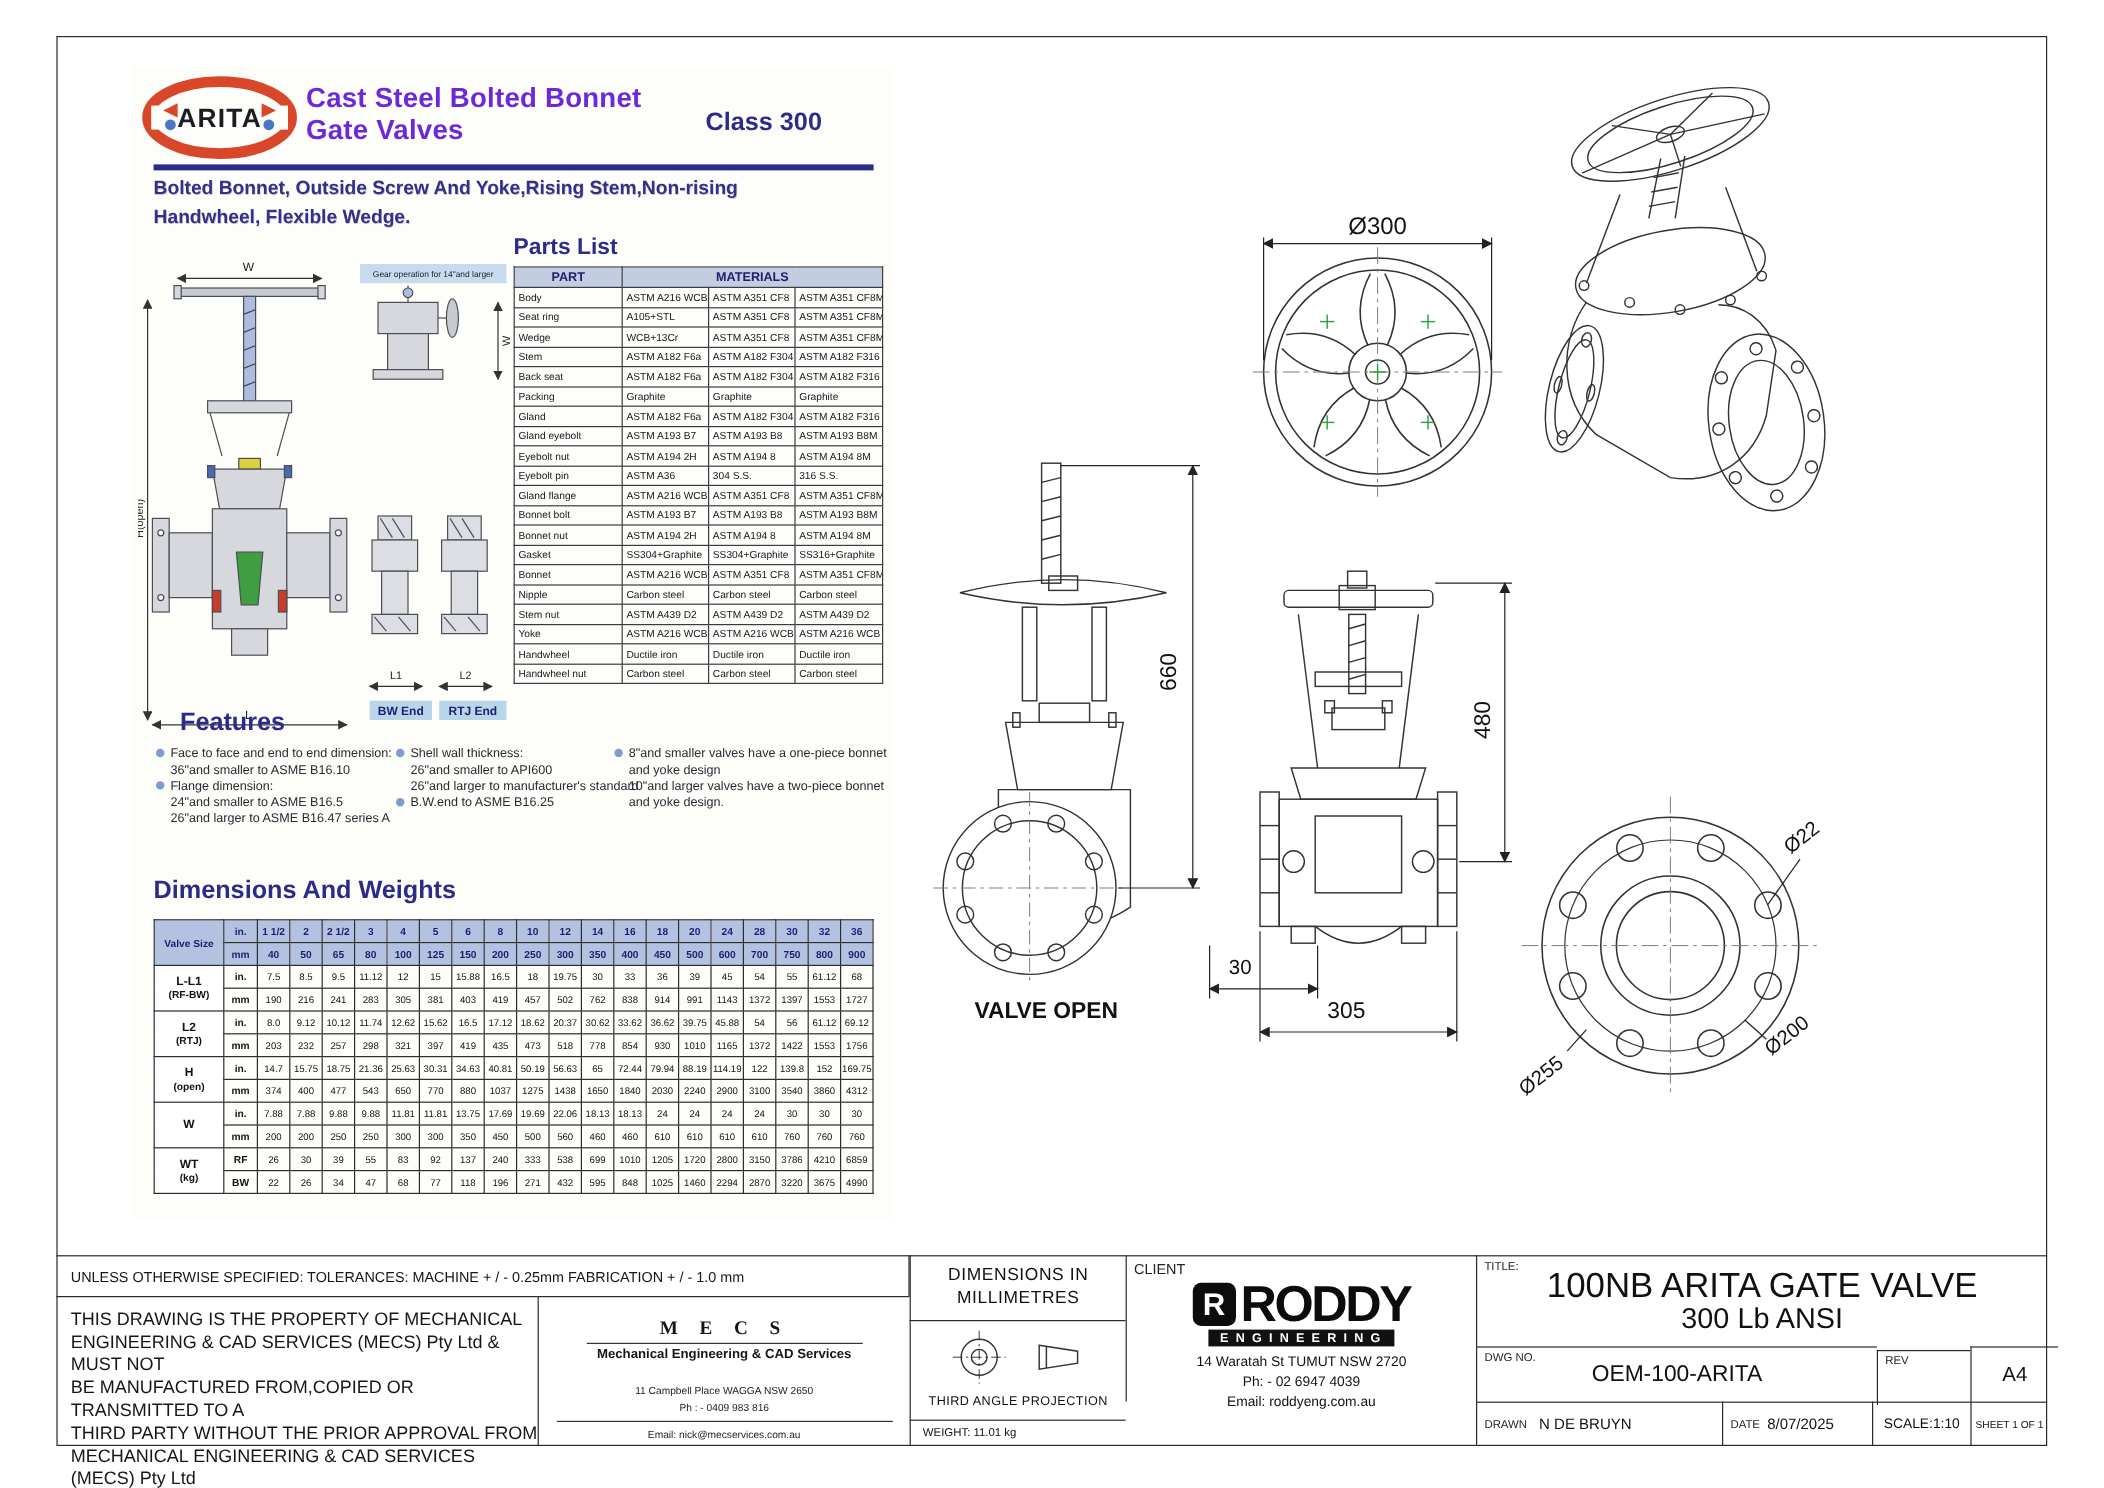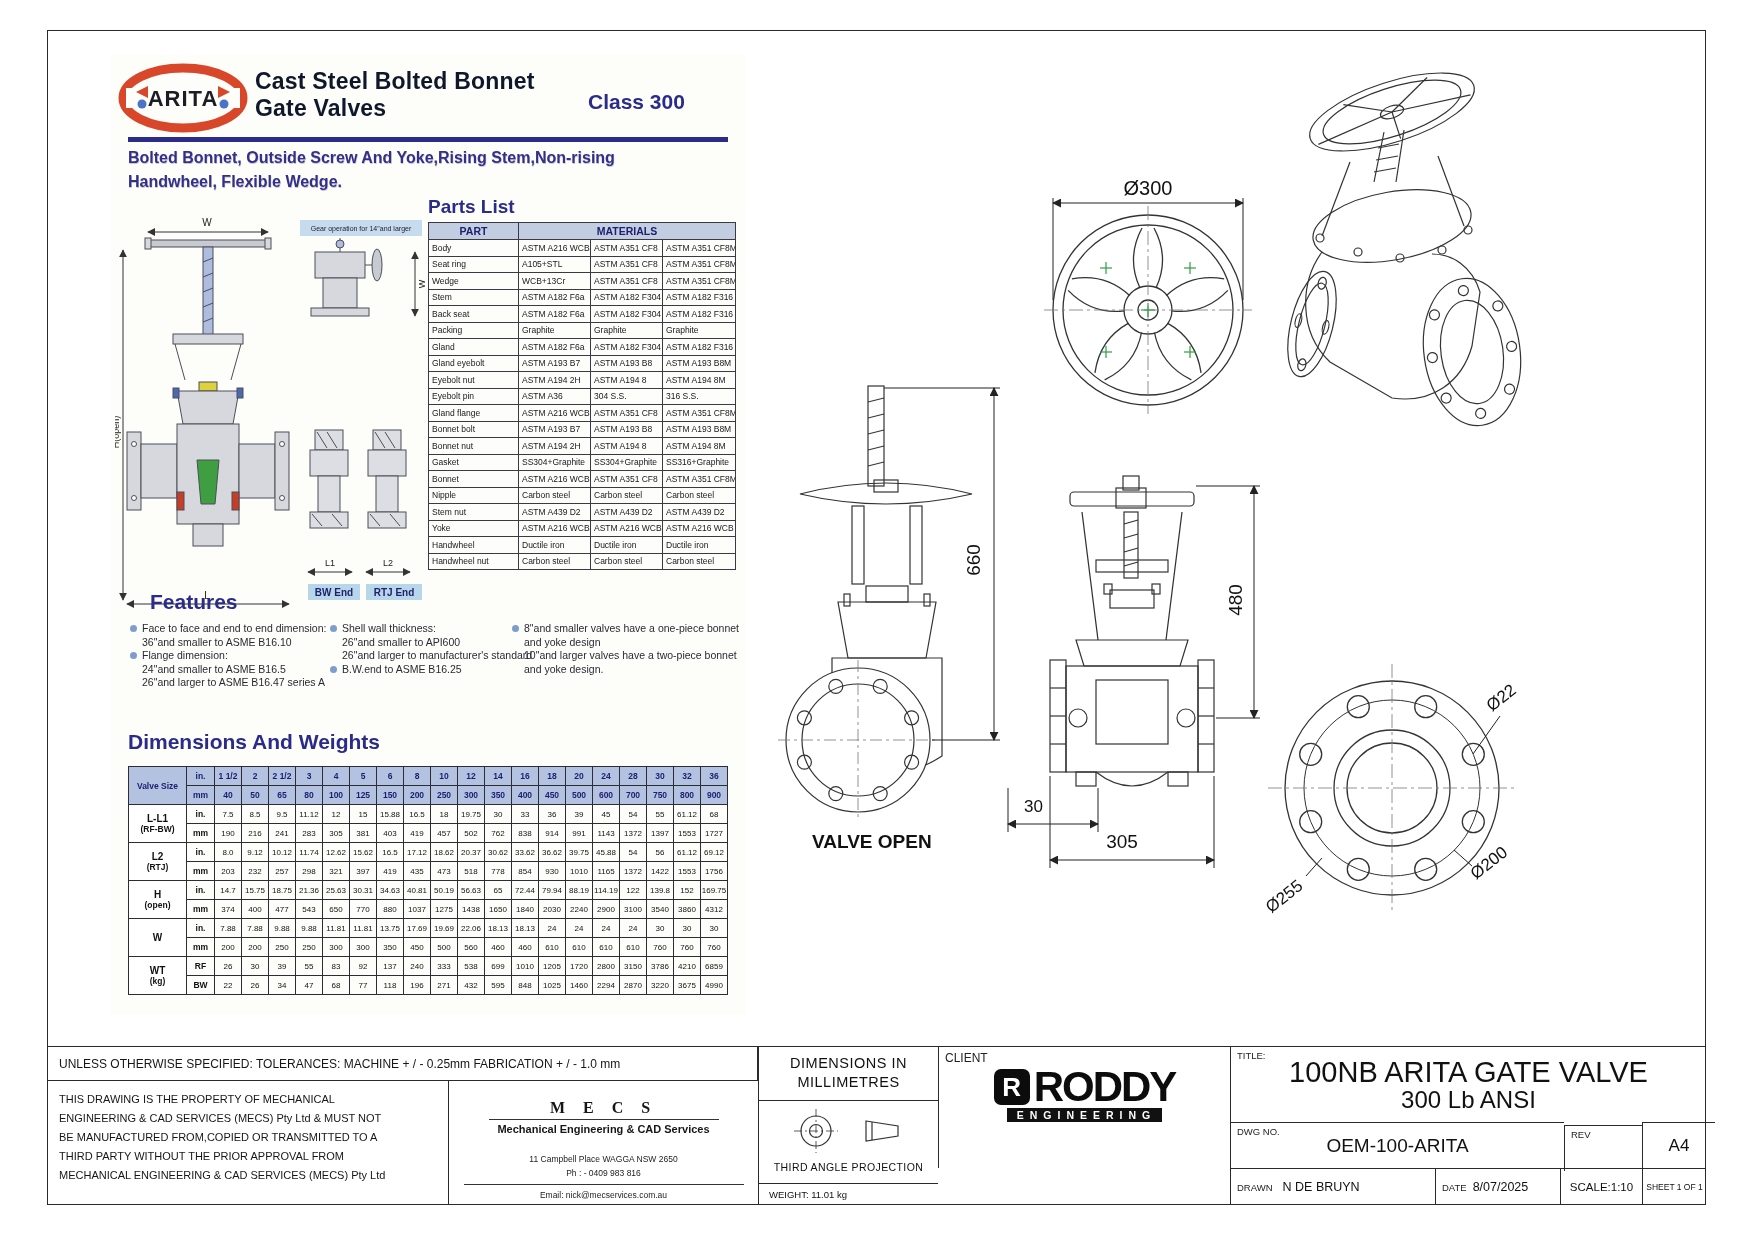--- a/index.html
+++ b/index.html
@@ -2,21 +2,21 @@
 <html><head>
 <meta charset="utf-8">
 <style>
   html,body{margin:0;padding:0;background:#fff;}
   body{font-family:"Liberation Sans",sans-serif;-webkit-font-smoothing:antialiased;}
   .page{position:relative;width:1753px;height:1240px;background:#fff;overflow:hidden;}
   .abs{position:absolute;}
   .frame{left:47px;top:30px;width:1657px;height:1173px;border:1.6px solid #2a2a2a;}
   .scanbg{left:110px;top:55px;width:635px;height:960px;background:#fdfdf9;}
   
-  .cat-title{font-size:23px;font-weight:bold;color:#0f172a;line-height:27px;letter-spacing:.2px;}
+  .cat-title{font-size:23px;font-weight:bold;color:#6d28d9;line-height:27px;letter-spacing:.2px;}
   .cat-class{font-size:21px;font-weight:bold;color:#2b2b8a;}
   .cat-rule{background:#2b2b8a;height:5px;}
   .cat-sub{font-size:16px;font-weight:bold;color:#34308a;line-height:24px;text-shadow:.5px .5px 0 #c9c9d6;}
   .sec-head{font-weight:bold;color:#2b2b8a;}
   
   table{border-collapse:collapse;table-layout:fixed;}
   .parts{width:307px;font-size:8.5px;color:#17171d;}
   .parts th,.parts td{border:1px solid #3a3a44;padding:1px 3px;height:13.5px;overflow:hidden;white-space:nowrap;text-align:left;}
   .parts thead th{background:#c2cde2;color:#20206e;font-size:10.5px;font-weight:bold;text-align:center;height:14px;}
   
@@ -862,21 +862,21 @@
       <text font-size="17" fill="#111" stroke="none" transform="translate(1492,712) rotate(-38)">Ø22</text>
       <line x1="1322" y1="858" x2="1306" y2="876" stroke="#222" stroke-width="1"></line>
       <text font-size="17" fill="#111" stroke="none" text-anchor="end" transform="translate(1304,888) rotate(-38)">Ø255</text>
       <line x1="1454" y1="850" x2="1472" y2="866" stroke="#222" stroke-width="1"></line>
       <text font-size="17" fill="#111" stroke="none" transform="translate(1476,880) rotate(-38)">Ø200</text>
     </g>
   </svg>
 
   <div class="cell" style="left:47px;top:1046px;width:711px;height:34px;border-top-width:1.4px;border-right-width:1.4px;display:flex;align-items:center;padding-left:12px;font-size:12px">UNLESS OTHERWISE SPECIFIED: TOLERANCES: MACHINE + / - 0.25mm  FABRICATION + / - 1.0 mm</div>
 
-  <div class="cell" style="left:47px;top:1080px;width:401px;height:125px;border-top-width:1.4px;padding:9px 0 0 12px;font-size:11px;line-height:19px">
+  <div class="cell" style="left:47px;top:1080px;width:401px;height:125px;border-top-width:1.4px;padding:9px 0 0 12px;font-size:15px;line-height:19px">
       <div>THIS DRAWING IS THE PROPERTY OF MECHANICAL</div>
       <div>ENGINEERING &amp; CAD SERVICES (MECS) Pty Ltd &amp; MUST NOT</div>
       <div>BE MANUFACTURED FROM,COPIED OR TRANSMITTED TO A</div>
       <div>THIRD PARTY WITHOUT THE PRIOR APPROVAL FROM</div>
       <div>MECHANICAL ENGINEERING &amp; CAD SERVICES (MECS) Pty Ltd</div>
     </div>
 
   <div class="cell" style="left:448px;top:1080px;width:310px;height:125px;border-top-width:1.4px;border-left-width:1.4px;text-align:center;padding-top:18px">
     <div class="mecs-name">M E C S</div>
     <div style="border-top:1px solid #333;width:230px;margin:2px auto 3px"></div>
@@ -908,20 +908,25 @@
 
   <div class="cell eng" style="left:758px;top:1183px;width:180px;height:22px;border-top-width:1.4px;border-left-width:1.4px;font-size:9.5px;display:flex;align-items:center;padding-left:10px">WEIGHT: 11.01 kg</div>
 
   <div class="cell" style="left:938px;top:1046px;width:292px;height:122px;border-left-width:1.4px;border-top-width:1.4px">
     <div class="lab" style="padding:4px 0 0 6px;font-size:12px">CLIENT</div>
     <div class="roddy-row" style="margin-top:2px">
       <div class="roddy-r">R</div>
       <div class="roddy-name">RODDY</div>
     </div>
     <div style="text-align:center;margin-top:-2px"><span class="roddy-eng">ENGINEERING</span></div>
+    <div class="eng" style="text-align:center;font-size:11.5px;line-height:17px;margin-top:4px">
+      <div>14 Waratah St TUMUT NSW 2720</div>
+      <div>Ph: - 02 6947 4039</div>
+      <div>Email: roddyeng.com.au</div>
+    </div>
   </div>
 
   <div class="cell" style="left:1230px;top:1046px;width:476px;height:76px;border-left-width:1.4px;border-top-width:1.4px">
     <div class="lab" style="padding:3px 0 0 6px">TITLE:</div>
     <div class="eng" style="text-align:center;font-size:29px;line-height:30px;margin-top:-4px">100NB ARITA GATE VALVE</div>
     <div class="eng" style="text-align:center;font-size:24px;line-height:26px">300 Lb ANSI</div>
   </div>
 
   <div class="cell" style="left:1230px;top:1122px;width:334px;height:46px;border-top-width:1.4px;border-left-width:1.4px">
     <div class="lab" style="padding:3px 0 0 6px">DWG NO.</div>

